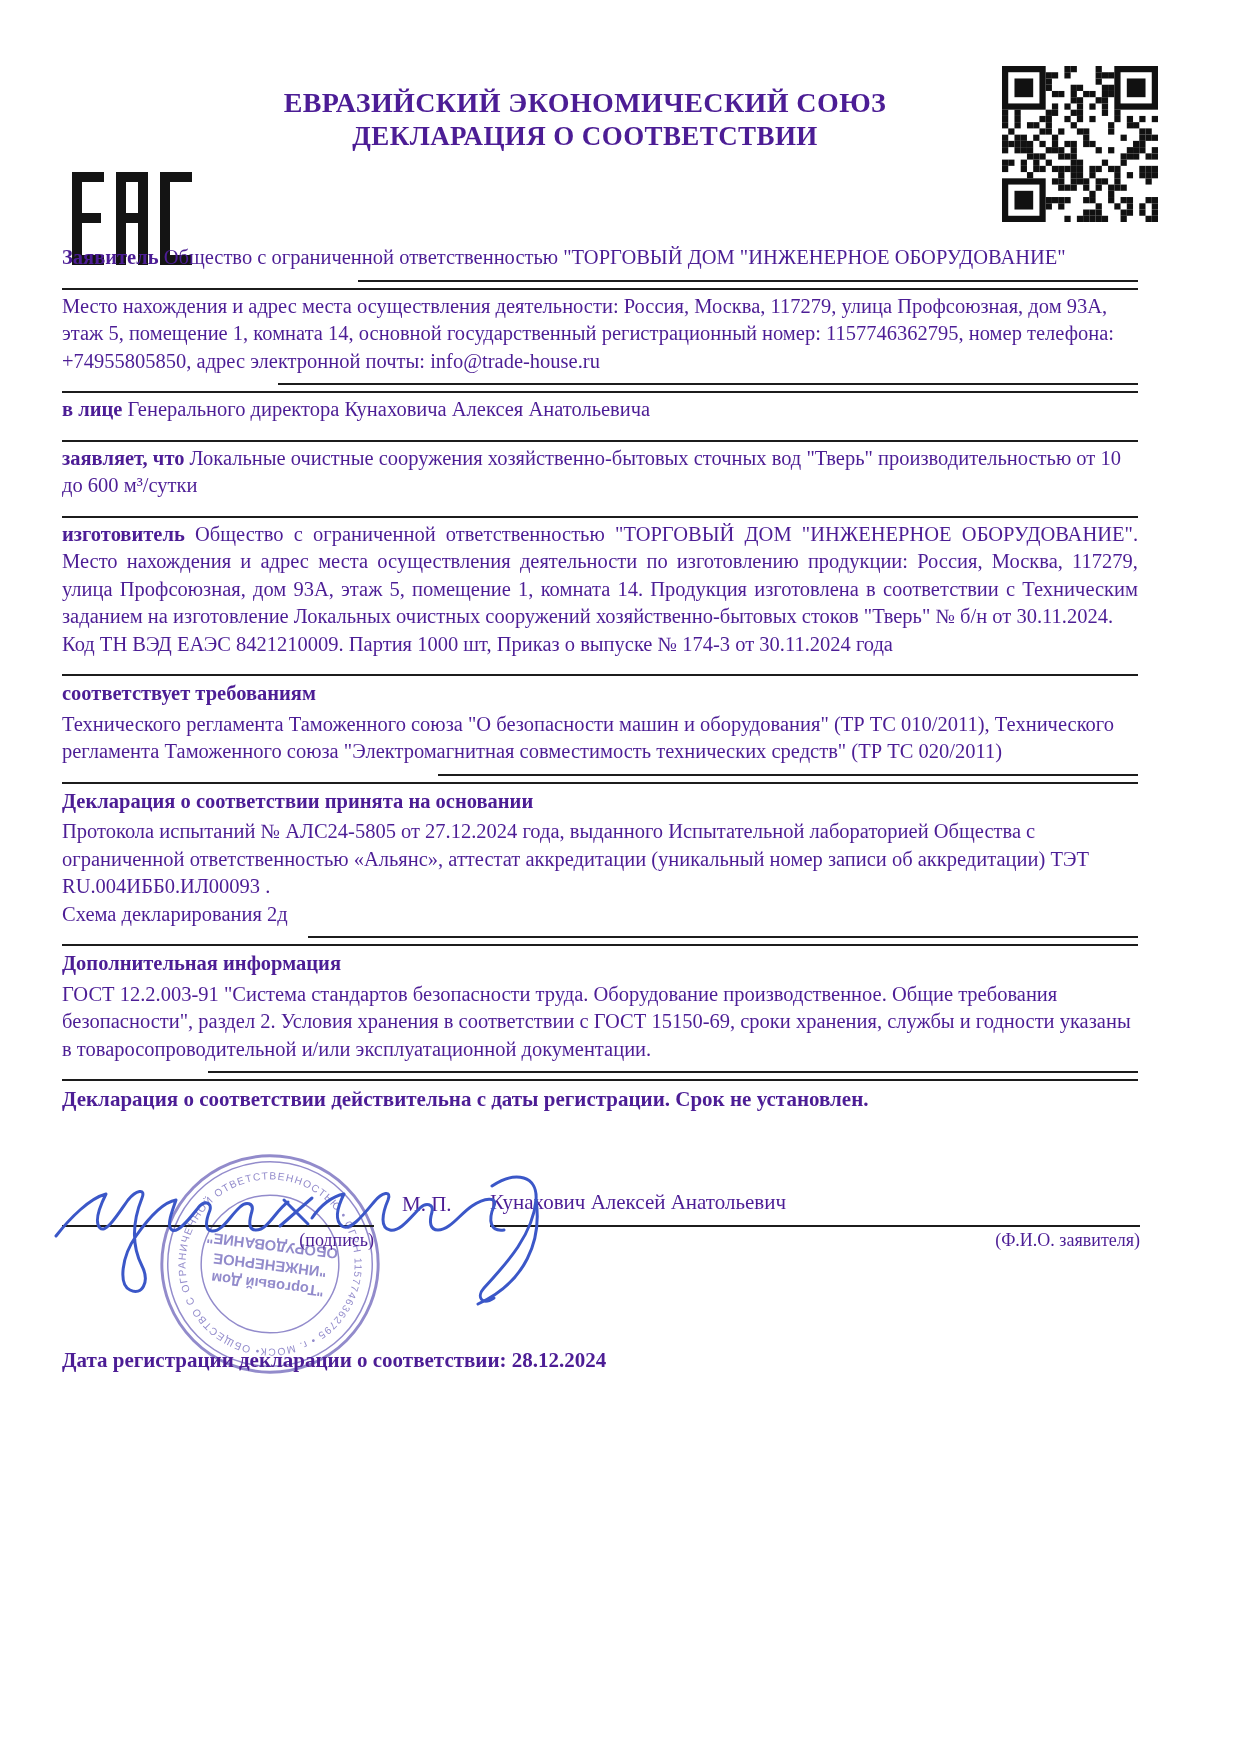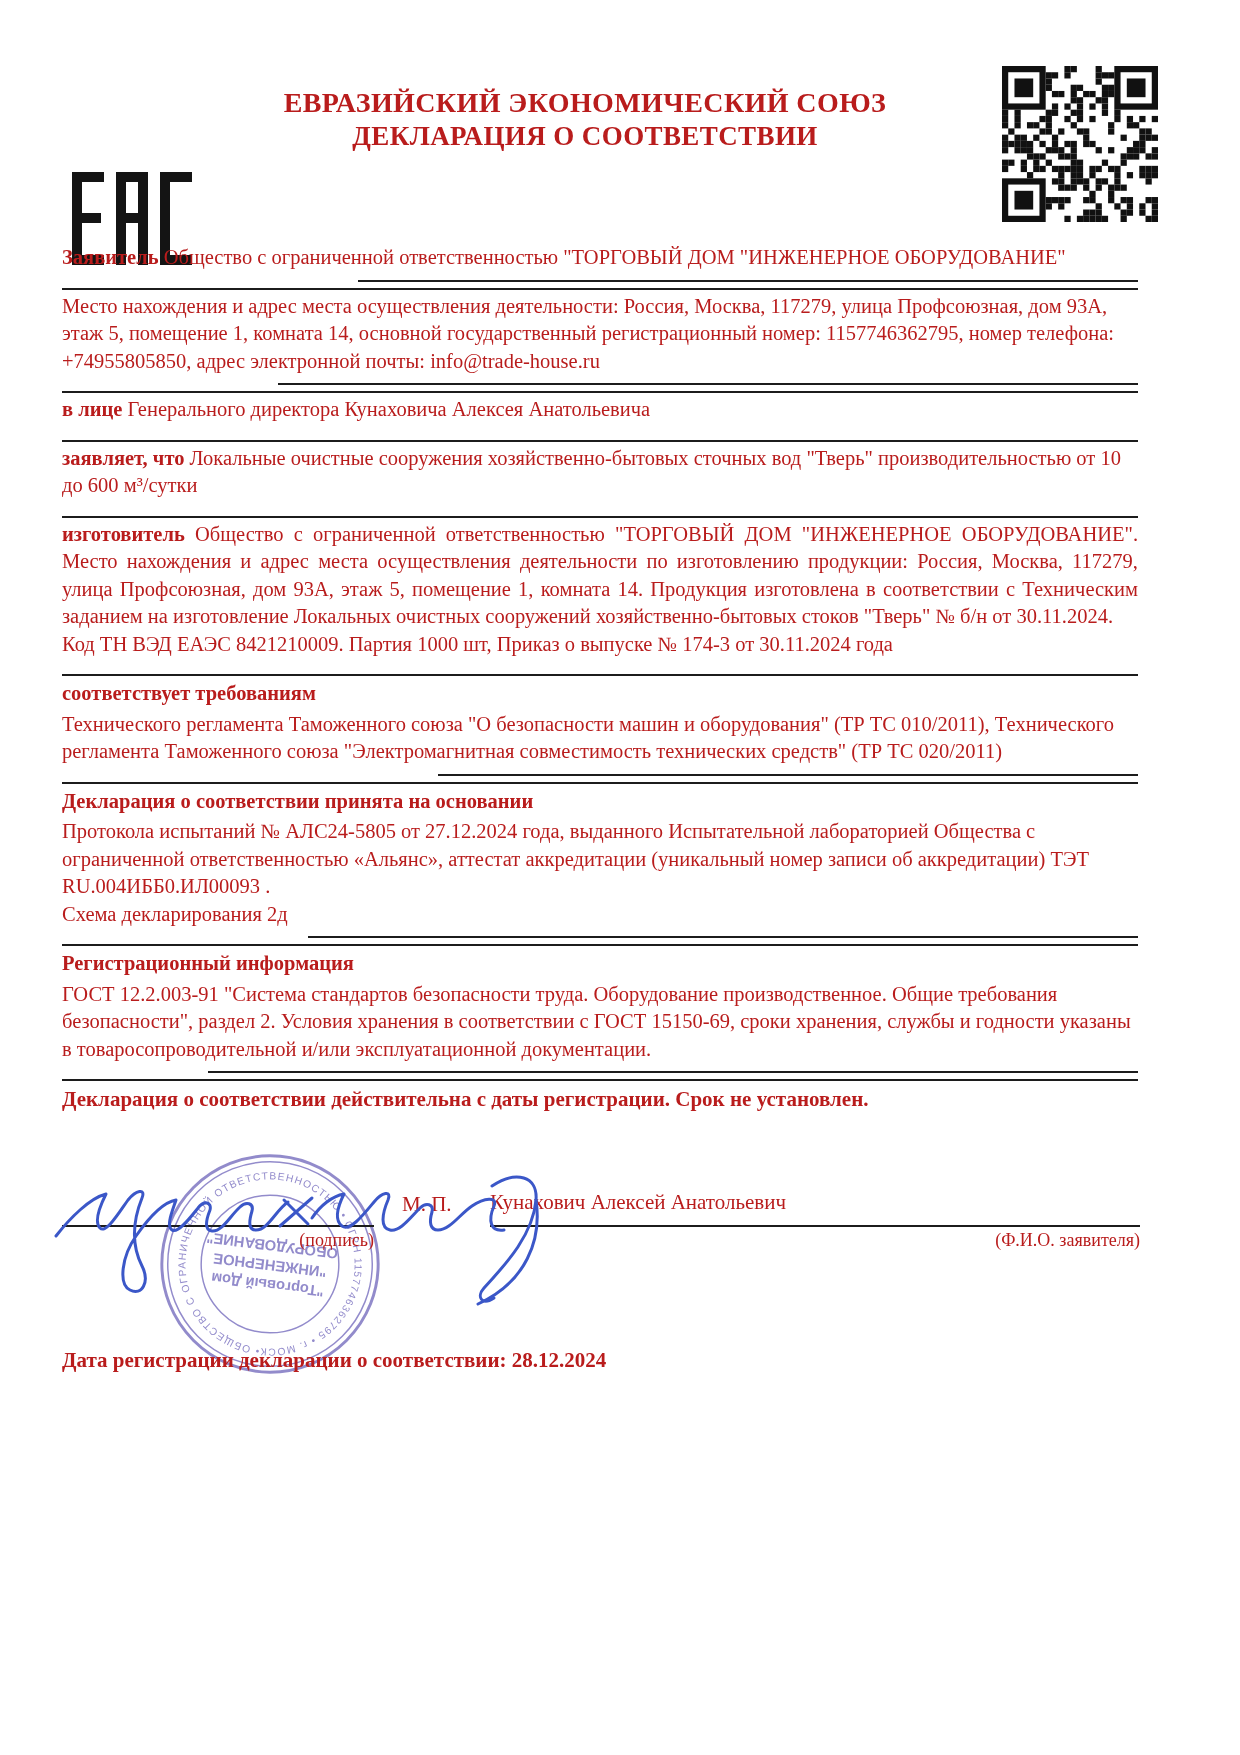--- a/index.html
+++ b/index.html
@@ -2,21 +2,21 @@
 <html lang="ru"><head>
 <meta charset="utf-8">
 <style>
   html,body{margin:0;padding:0;background:#e8e8e8;}
   .page{
     position:relative;
     width:1240px;height:1755px;
     margin:0 auto;
     background:#ffffff;
     font-family:"Liberation Serif","DejaVu Serif",serif;
-    color:#b91c1c;
+    color:#4c1d95;
     overflow:hidden;
   }
   
   .titles{
     position:absolute;left:135px;top:86px;width:900px;
     text-align:center;font-weight:bold;line-height:1.22;
     letter-spacing:.4px;
   }
   .title-1{font-size:28px;}
   .title-2{font-size:27px;}
@@ -326,21 +326,21 @@
       <i class="tail" style="width:700px"></i>
     </div>
 
     <div class="sec hd">Декларация о соответствии принята на основании</div>
     <div class="sec">
       <div>Протокола испытаний № АЛС24-5805 от 27.12.2024 года, выданного Испытательной лабораторией Общества с ограниченной ответственностью «Альянс», аттестат аккредитации (уникальный номер записи об аккредитации)  ТЭТ RU.004ИББ0.ИЛ00093 .</div>
       <div>Схема декларирования 2д</div>
       <i class="tail" style="width:830px"></i>
     </div>
 
-    <div class="sec hd">Регистрационный информация</div>
+    <div class="sec hd">Дополнительная информация</div>
     <div class="sec">
       <span>ГОСТ 12.2.003-91 "Система стандартов безопасности труда. Оборудование производственное. Общие требования безопасности", раздел 2. Условия хранения в соответствии с ГОСТ 15150-69, сроки хранения, службы и годности указаны в товаросопроводительной и/или эксплуатационной документации.</span>
       <i class="tail" style="width:930px"></i>
     </div>
 
     <div class="sec validity">Декларация о соответствии  действительна с даты регистрации. Срок не  установлен.</div>
   </section>
 
   <svg class="stamp" width="236" height="236" viewBox="0 0 240 240" aria-hidden="true">
     <g stroke="#7b72c0" fill="none">

